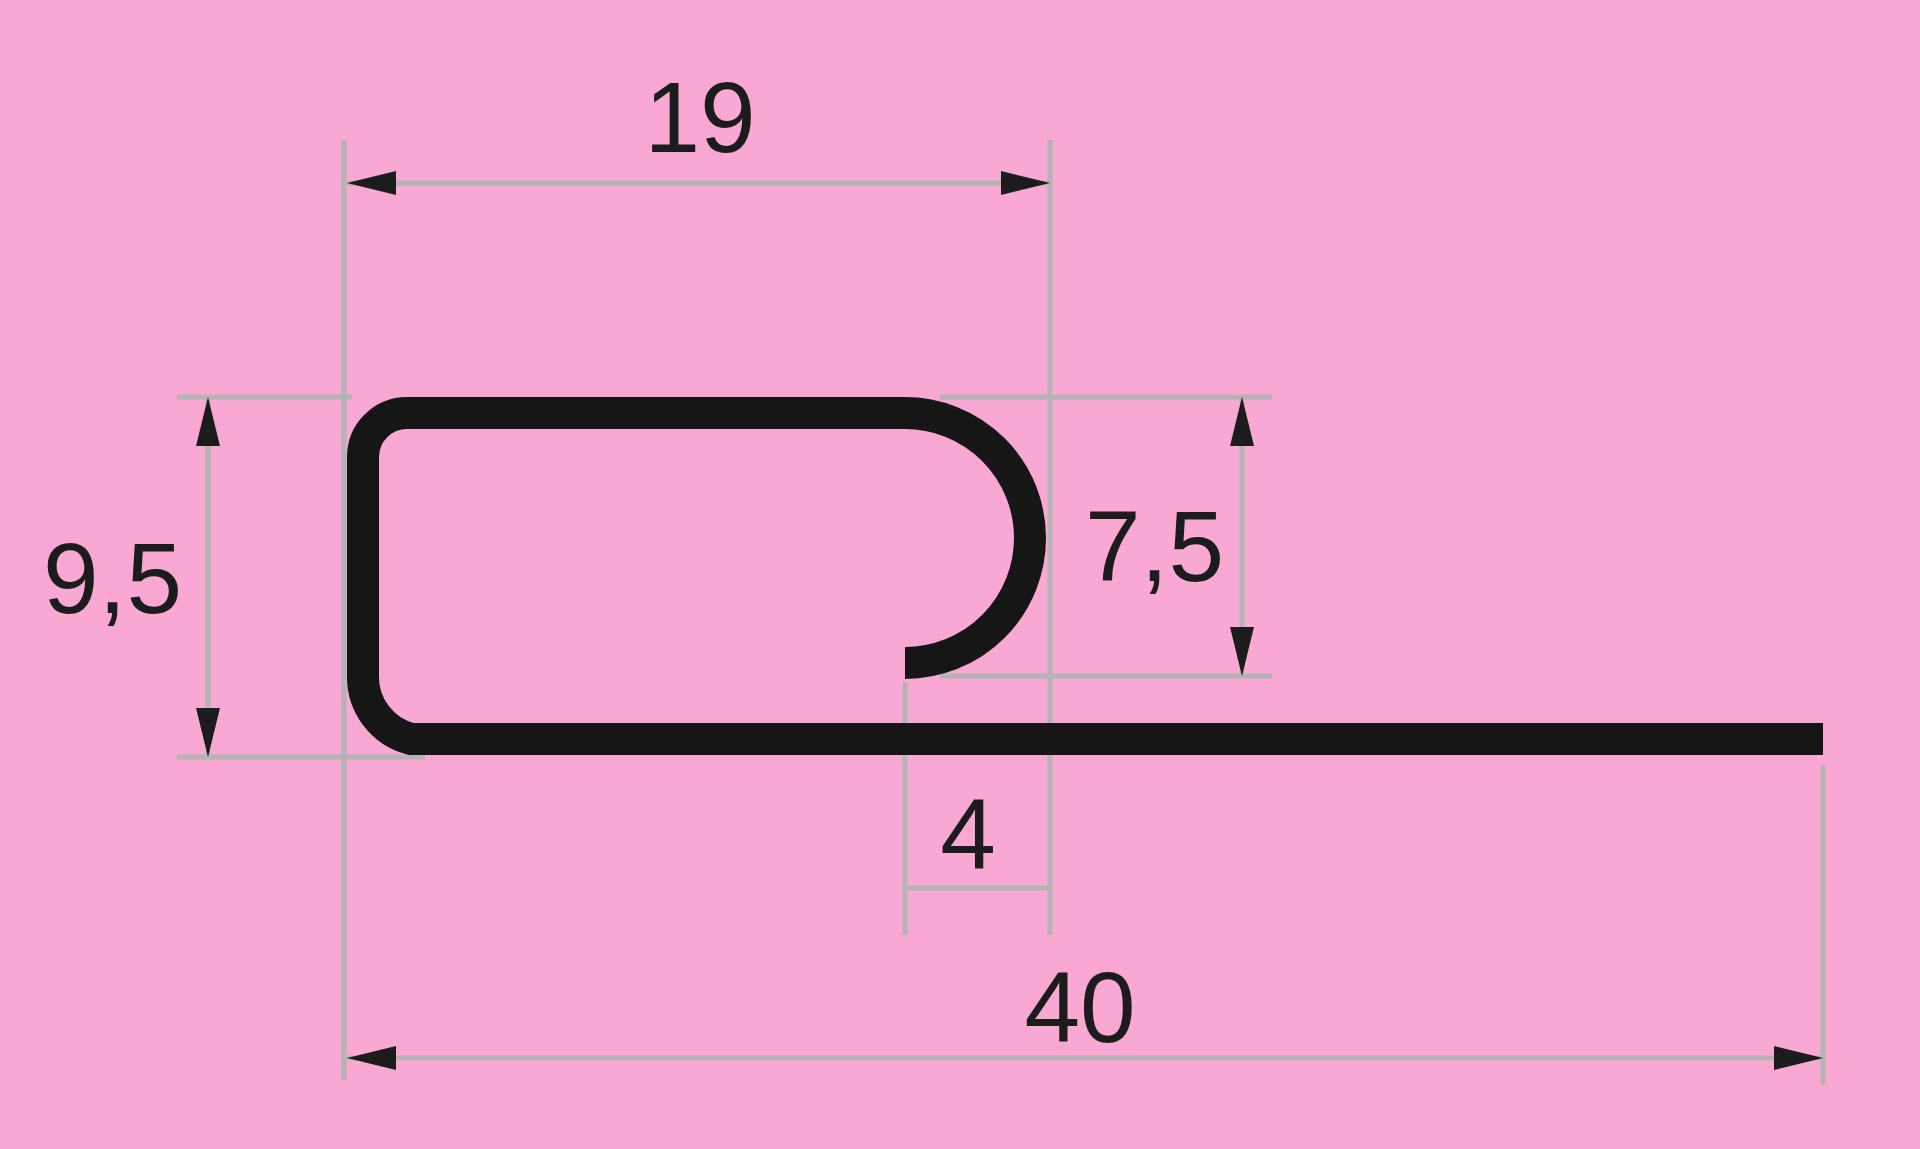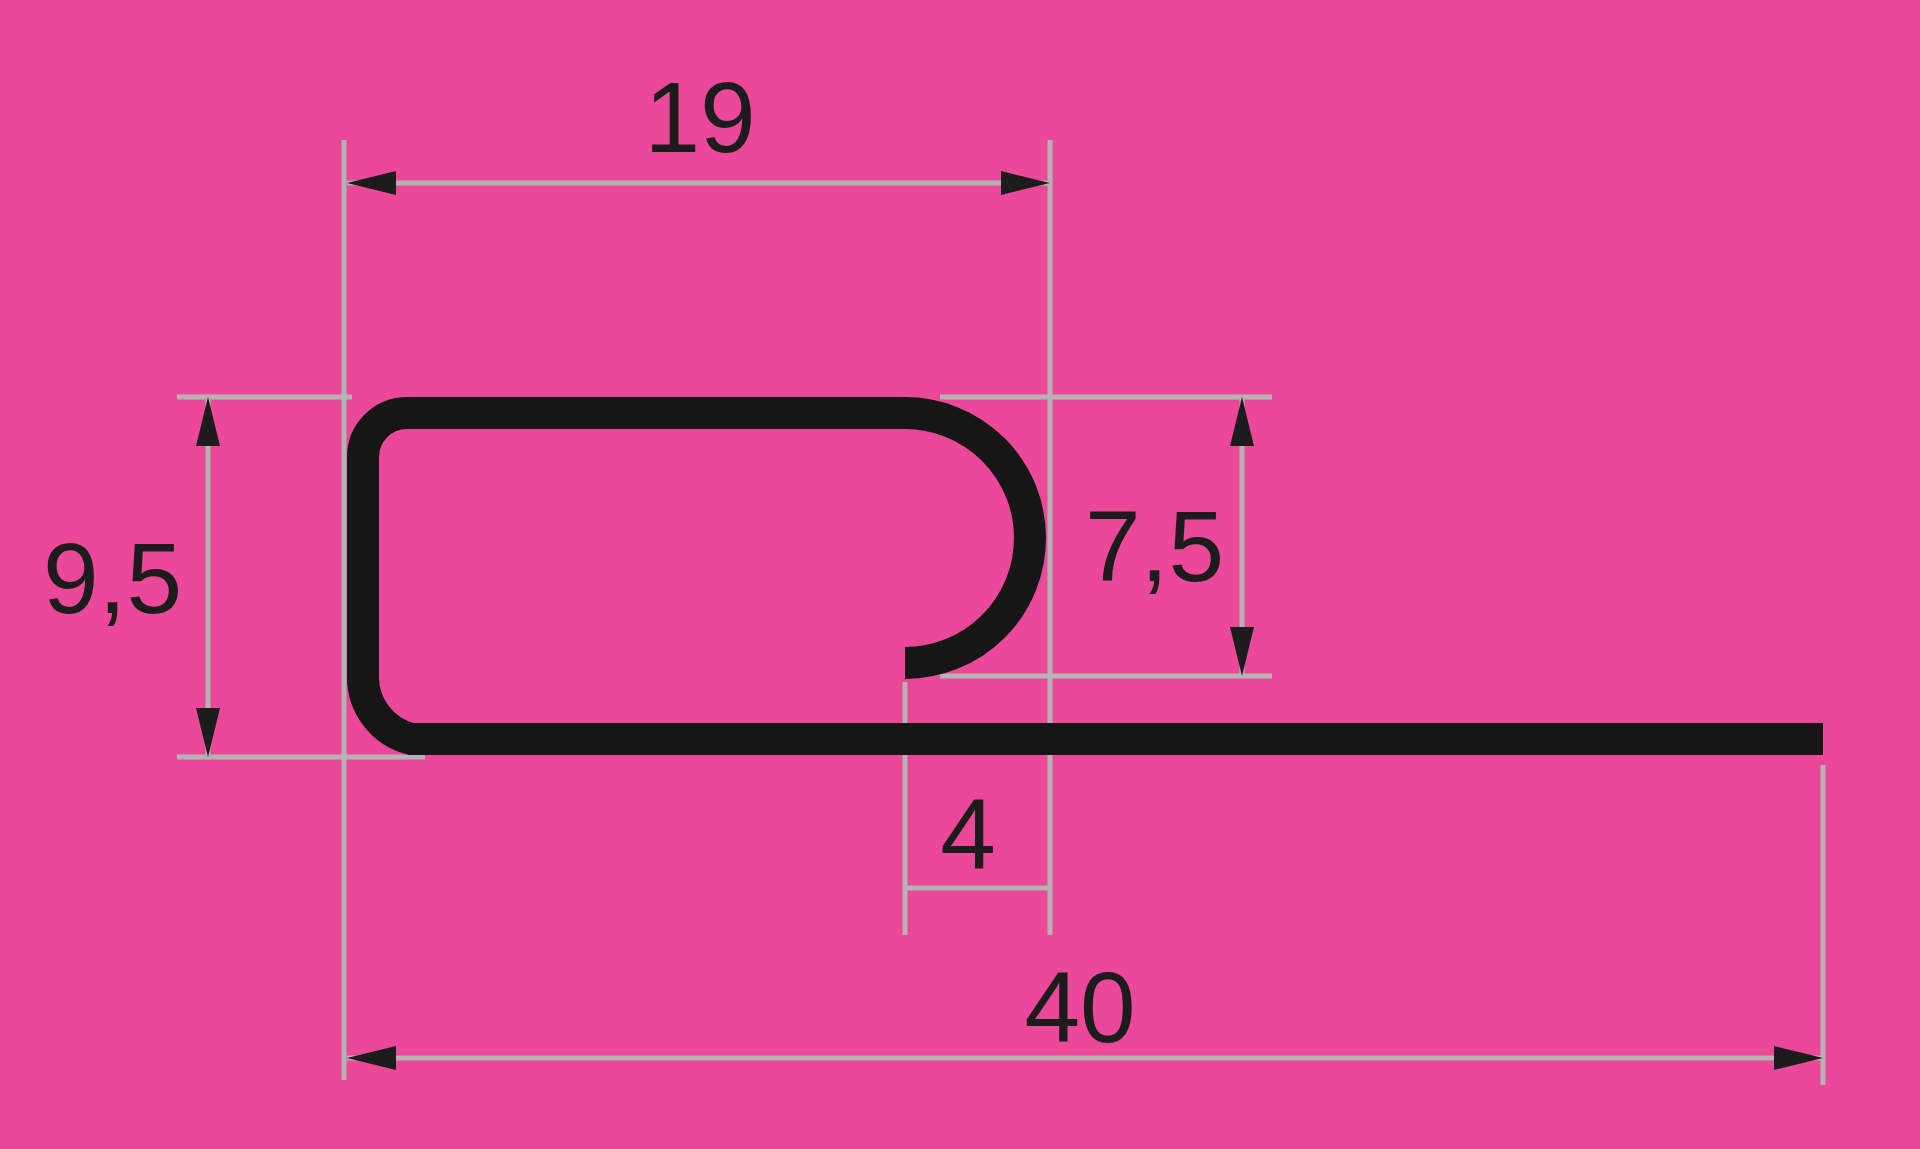--- a/index.html
+++ b/index.html
@@ -4,21 +4,21 @@
 <style>
   html, body {
     margin: 0;
     padding: 0;
     background: #ffffff;
   }
   .canvas {
     position: relative;
     width: 1920px;
     height: 1149px;
-    background: #ec4899;
+    background: #f9a8d4;
     overflow: hidden;
   }
   svg {
     display: block;
     width: 1920px;
     height: 1149px;
   }
   .dim-text {
     font-family: "Liberation Sans", "DejaVu Sans", sans-serif;
     font-size: 100px;

